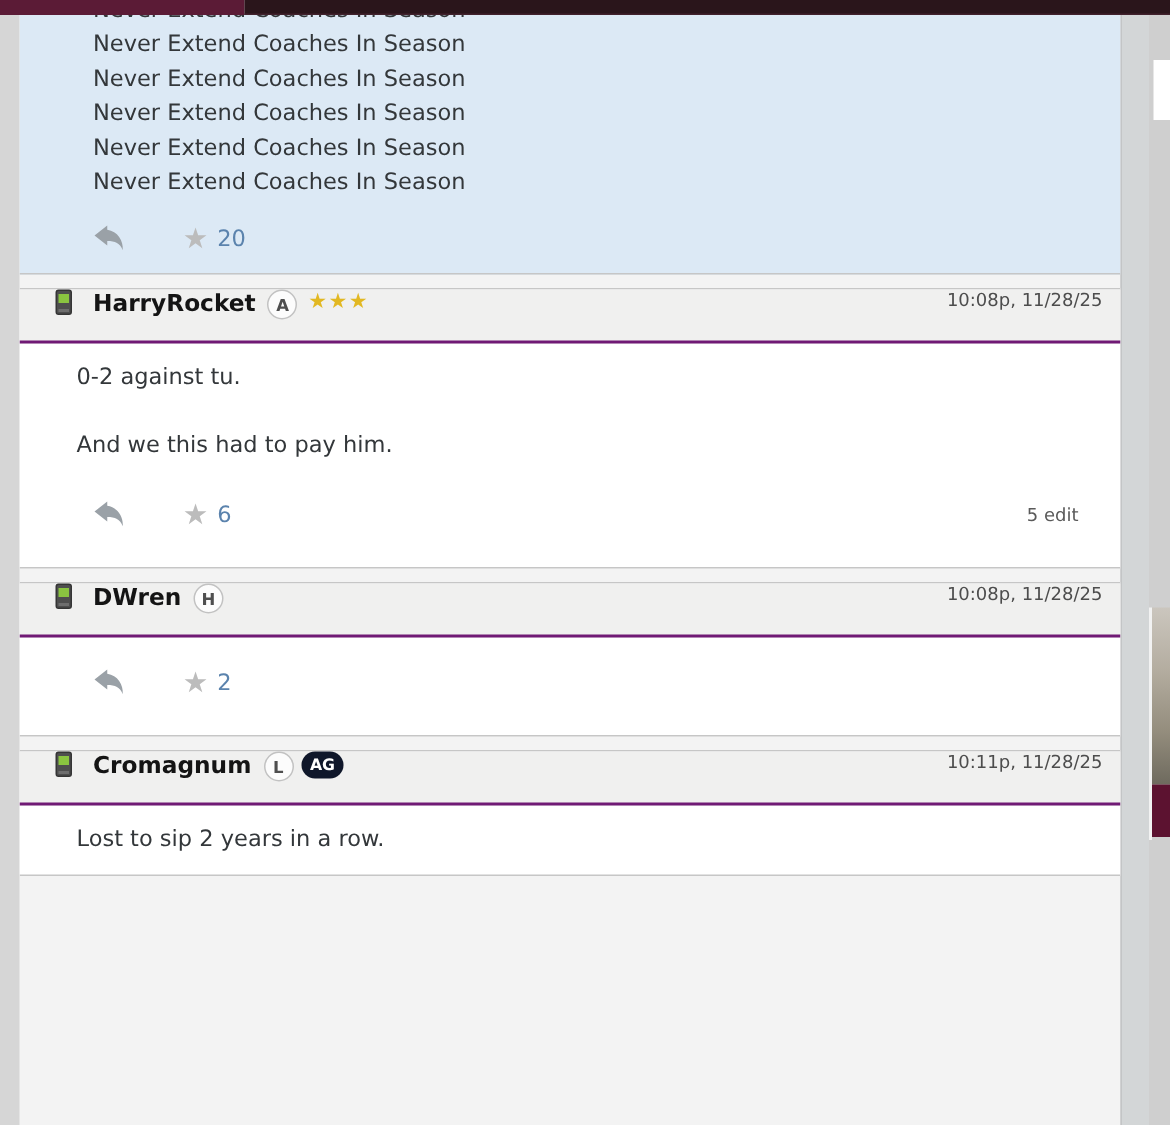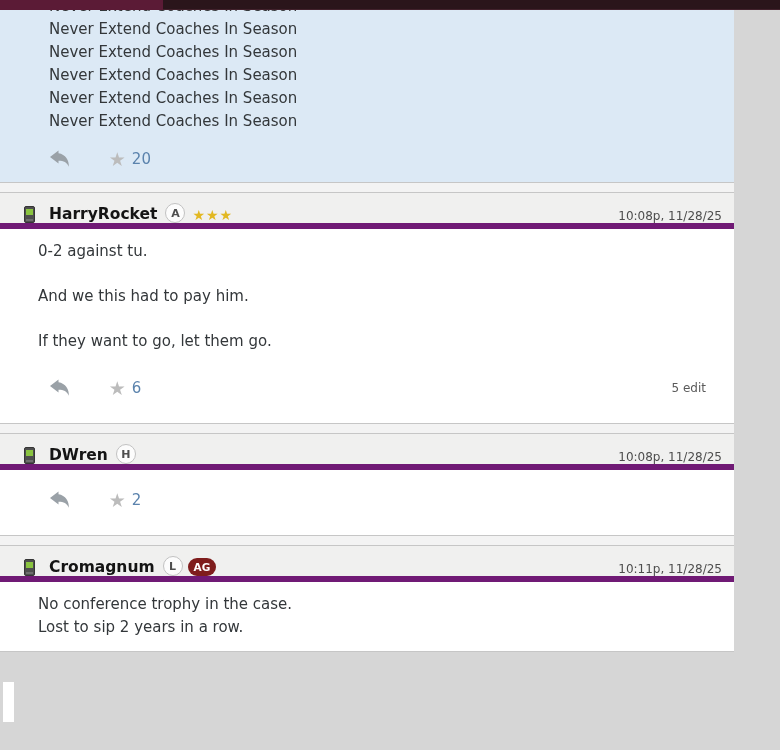--- a/index.html
+++ b/index.html
@@ -7,57 +7,57 @@
   body {
     width:780px; height:750px; overflow:hidden; position:relative;
     background:#d6d6d6;
     font-family:"DejaVu Sans","Liberation Sans",sans-serif;
   }
   
   .topbar { position:absolute; top:0; left:0; width:780px; height:10px; display:flex; z-index:10; }
   .topbar-left  { width:163px; background:#5b1b36; }
   .topbar-right { flex:1; background:#2a151b; border-bottom:1px solid #41212c; }
 
-  .layout { position:absolute; top:10px; left:0; width:780px; height:740px; display:flex;flex-direction:column; }
+  .layout { position:absolute; top:10px; left:0; width:780px; height:740px; display:flex; }
   .left-gutter { width:13px; background:#d6d6d6; }
   .content { width:734px; background:#f3f3f3; overflow:hidden; }
   .scrollbar-track { width:19px; background:#d3d6d7; border-left:1px solid #c3c5c6; }
   .right-sliver { width:14px; background:#cfcfcf; position:relative; }
   .sliver-notch { position:absolute; top:30px; right:0; width:11px; height:40px; background:#ffffff; }
   .sliver-module { position:absolute; top:395px; left:0; right:0; height:155px; border-left:2px solid #f2f2f2; }
   .sliver-photo  { height:118px; background:linear-gradient(180deg,#cbc6be 0%,#b4ada0 35%,#948d7d 70%,#6e6a5e 100%); }
   .sliver-maroon { height:35px; background:#5c1230; }
 
   
   .post { background:#ffffff; border-bottom:1px solid #c6c6c6; position:relative; }
   .post + .post { margin-top:9px; border-top:1px solid #c6c6c6; }
   .post.highlight { background:#dce9f5; }
 
   .clip-row { height:8px; overflow:hidden; position:relative; }
   .clip-row .line { position:absolute; bottom:0; left:0; right:0; }
 
   .line { font-size:15px; line-height:23px; color:#33373a; padding-left:49px; }
 
   .post-header {
-    height:36px; background:#f0f0ef; border-bottom:6px solid #701a75;
-    display:flex; align-items:flex-end; padding:0 10px 0 24px;
+    height:36px; background:#f0f0ef; border-bottom:2px solid #701a75;
+    display:flex; align-items:flex-start; padding:0 10px 0 24px;
   }
   .phone { width:11px; height:17px; background:#4e4e4e; border:1px solid #353535;
     border-radius:2px; position:relative; flex:none; }
   .phone::before { content:""; position:absolute; top:2px; left:1px; right:1px; height:6px; background:#8ac440; }
   .phone::after  { content:""; position:absolute; bottom:1px; left:1px; right:1px; height:2px; background:#6e6e6e; }
 
   .author { font-size:15.5px; font-weight:bold; color:#141414; margin-left:14px; cursor:pointer; }
   .badge-circle {
     width:20px; height:20px; border-radius:50%; background:#fcfcfc; border:1px solid #c2c2c2;
     display:flex; align-items:center; justify-content:center;
     font-size:11px; font-weight:bold; color:#4e4e4e; margin-left:8px; flex:none;
   }
   .badge-pill {
-    height:18px; border-radius:9px; background:#7f1d1d; color:#ffffff;
+    height:18px; border-radius:9px; background:#0f172a; color:#ffffff;
     font-size:10.5px; font-weight:bold; display:flex; align-items:center;
     padding:0 6px; margin-left:5px; flex:none;
   }
   .author-stars { color:#e2b822; font-size:14px; letter-spacing:1px; margin-left:7px; }
   .hdr-spacer { flex:1; }
   .timestamp { font-size:12px; color:#4d4d4d; padding-right:2px; }
 
   .post-body { padding:11px 20px 12px 0; }
   .para { font-size:15px; line-height:23px; color:#33373a; padding-left:38px; margin:0 0 22px 0; }
   .para:last-child { margin-bottom:12px; }
@@ -115,21 +115,20 @@
         <span class="phone"></span>
         <span class="author">HarryRocket</span>
         <span class="badge-circle">A</span>
         <span class="author-stars">★★★</span>
         <span class="hdr-spacer"></span>
         <span class="timestamp">10:08p, 11/28/25</span>
       </div>
       <div class="post-body">
         <p class="para">0-2 against tu.</p>
         <p class="para">And we this had to pay him.</p>
-        <p class="para">If they want to go, let them go.</p>
         <div class="icon-row">
           <span class="reply-btn">
             <svg width="22" height="18" viewBox="0 0 22 18">
                 <path fill="#9aa1a7" d="M9.5 3.2 V0.4 L1 7 l8.5 6.6 v-2.9 c5.2 0 8.6 1.5 10.3 6.1 0.6-6.3-3.4-12.6-10.3-13.6z"></path>
               </svg>
           </span>
           <span class="quote-btn">“</span>
           <span class="star-btn">★</span>
           <span class="star-count">6</span>
           <span class="edit-note">5 edit</span>
@@ -162,21 +161,20 @@
     <div class="post">
       <div class="post-header">
         <span class="phone"></span>
         <span class="author">Cromagnum</span>
         <span class="badge-circle">L</span>
         <span class="badge-pill">AG</span>
         <span class="hdr-spacer"></span>
         <span class="timestamp">10:11p, 11/28/25</span>
       </div>
       <div class="post-body">
-        <p class="para tight">No conference trophy in the case.</p>
         <p class="para tight">Lost to sip 2 years in a row.</p>
 
       </div>
     </div>
 
   </div>
 
   <div class="scrollbar-track"></div>
 
   <div class="right-sliver">

